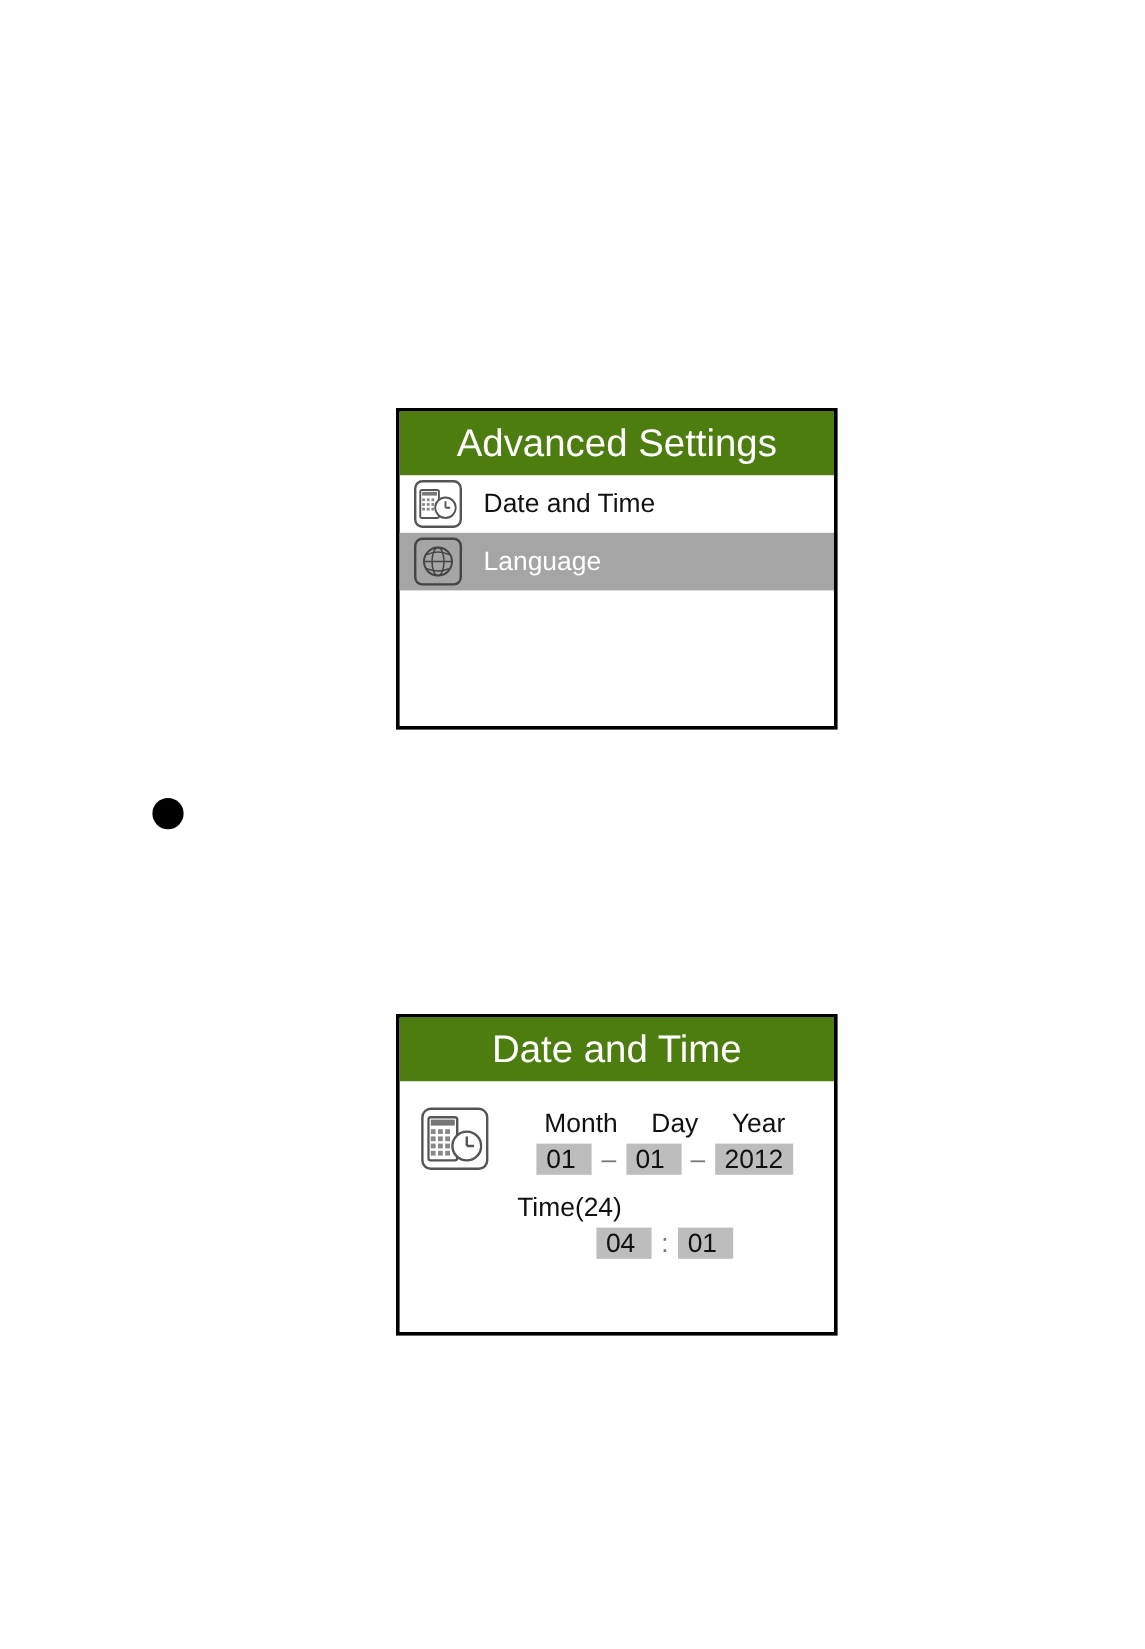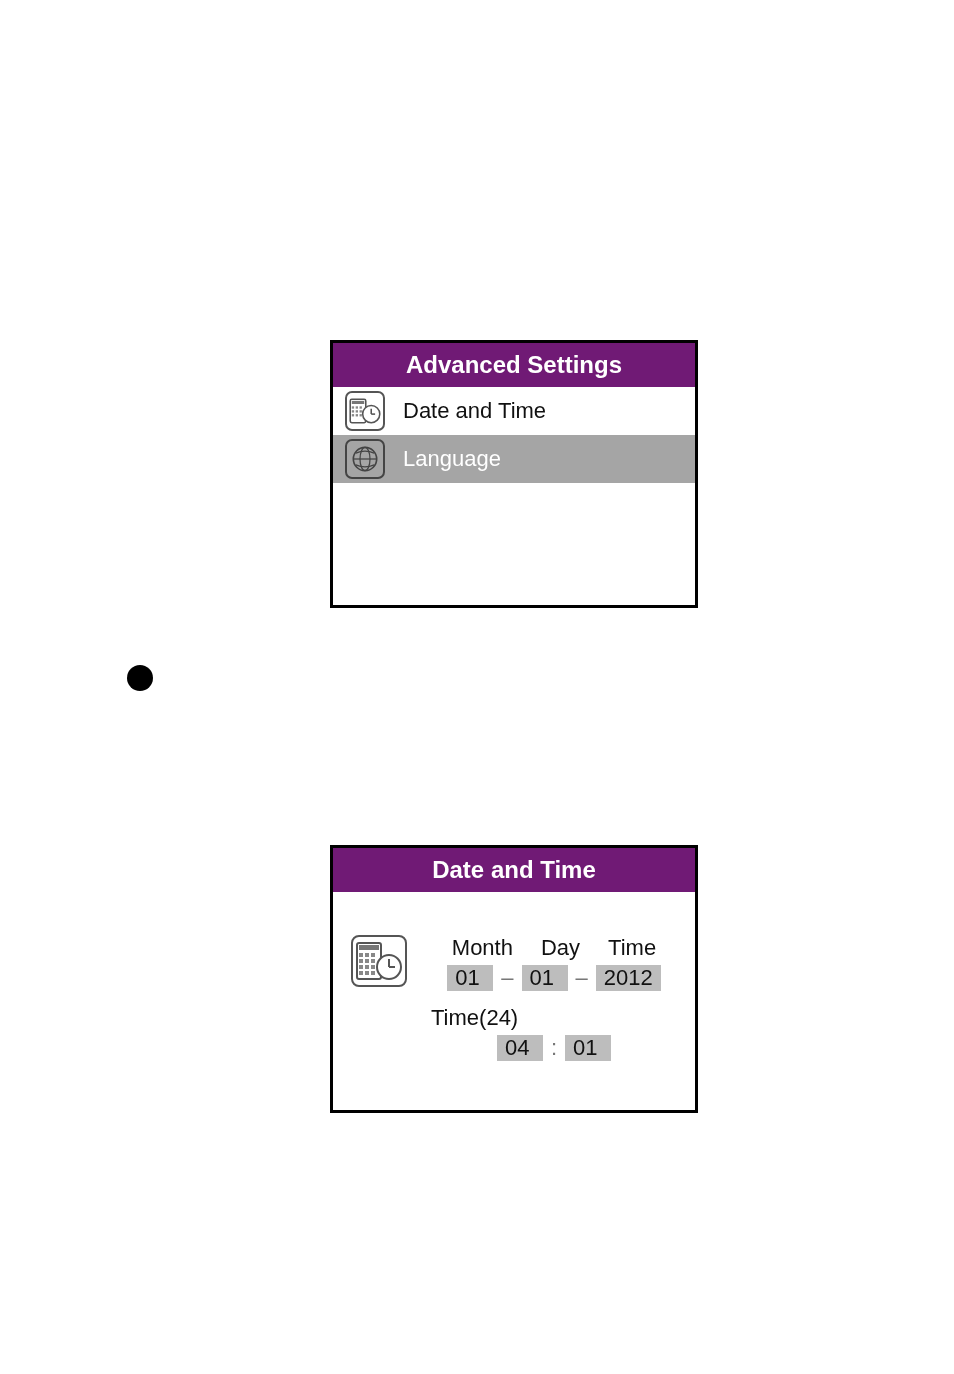--- a/index.html
+++ b/index.html
@@ -1,29 +1,29 @@
 <!DOCTYPE html>
 <html><head>
 <meta charset="utf-8">
 <style>
   html,body{margin:0;padding:0;background:#fff;font-family:"Helvetica Neue",Arial,sans-serif;color:#111;}
   .page{width:954px;height:1374px;position:relative;}
   
   .panel{position:absolute;border:3px solid #000;background:#fff;}
-  .panel-header{background:#701a75;color:#fff;font-size:24px;text-align:center;padding:8px 0;font-weight:bold;}
+  .panel-header{background:#4d7c0f;color:#fff;font-size:32px;text-align:center;padding:8px 0;}
   
   #adv-panel{left:330px;top:340px;width:362px;height:262px;}
   .adv-row{display:flex;align-items:center;gap:18px;padding:6px 12px;height:48px;box-sizing:border-box;font-size:22px;}
   .adv-row.selected{background:#a5a5a5;color:#fff;}
   .icon-box{width:36px;height:36px;border:2px solid #555;border-radius:7px;display:flex;align-items:center;justify-content:center;flex:none;}
   .adv-row.selected .icon-box{border-color:#444;}
   .icon-box svg{display:block;}
   
   #dt-panel{left:330px;top:845px;width:362px;height:262px;}
-  #dt-body{display:flex;gap:24px;padding:22px 18px;margin-top:21px;}
+  #dt-body{display:flex;gap:24px;padding:22px 18px;}
   #dt-icon-col{flex:none;}
   #dt-fields{flex:1;}
   .dt-labels{display:flex;gap:28px;font-size:22px;justify-content:center;}
   .dt-values{display:flex;gap:8px;align-items:center;justify-content:center;margin-top:4px;font-size:22px;}
   .dt-val{background:#bdbdbd;padding:0 8px;min-width:30px;text-align:left;}
   .dt-sep{color:#777;}
   .dt-time-label{font-size:22px;margin-top:14px;}
   .dt-time-row{display:flex;gap:8px;align-items:center;justify-content:center;margin-top:4px;font-size:22px;}
   
   .bullet{position:absolute;left:127px;top:665px;width:26px;height:26px;border-radius:50%;background:#000;}
@@ -103,21 +103,21 @@
             <circle cx="33" cy="27" r="12" fill="#fff" stroke="#555" stroke-width="2"></circle>
             <line x1="33" y1="27" x2="33" y2="19" stroke="#555" stroke-width="2"></line>
             <line x1="33" y1="27" x2="39" y2="27" stroke="#555" stroke-width="2"></line>
           </svg>
         </span>
       </div>
       <div id="dt-fields">
         <div class="dt-labels">
           <span>Month</span>
           <span>Day</span>
-          <span>Time</span>
+          <span>Year</span>
         </div>
         <div class="dt-values">
           <span class="dt-val">01</span>
           <span class="dt-sep">–</span>
           <span class="dt-val">01</span>
           <span class="dt-sep">–</span>
           <span class="dt-val">2012</span>
         </div>
         <div class="dt-time-label">Time(24)</div>
         <div class="dt-time-row">

